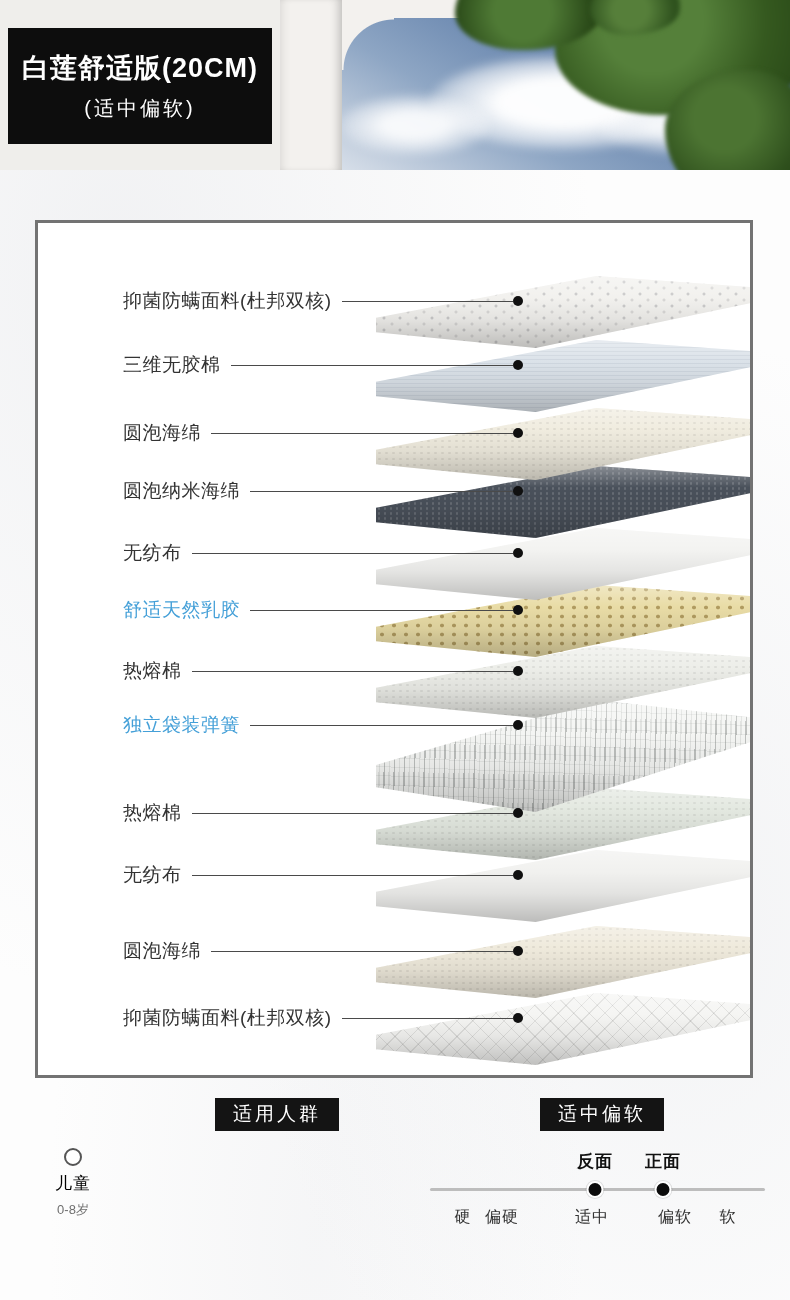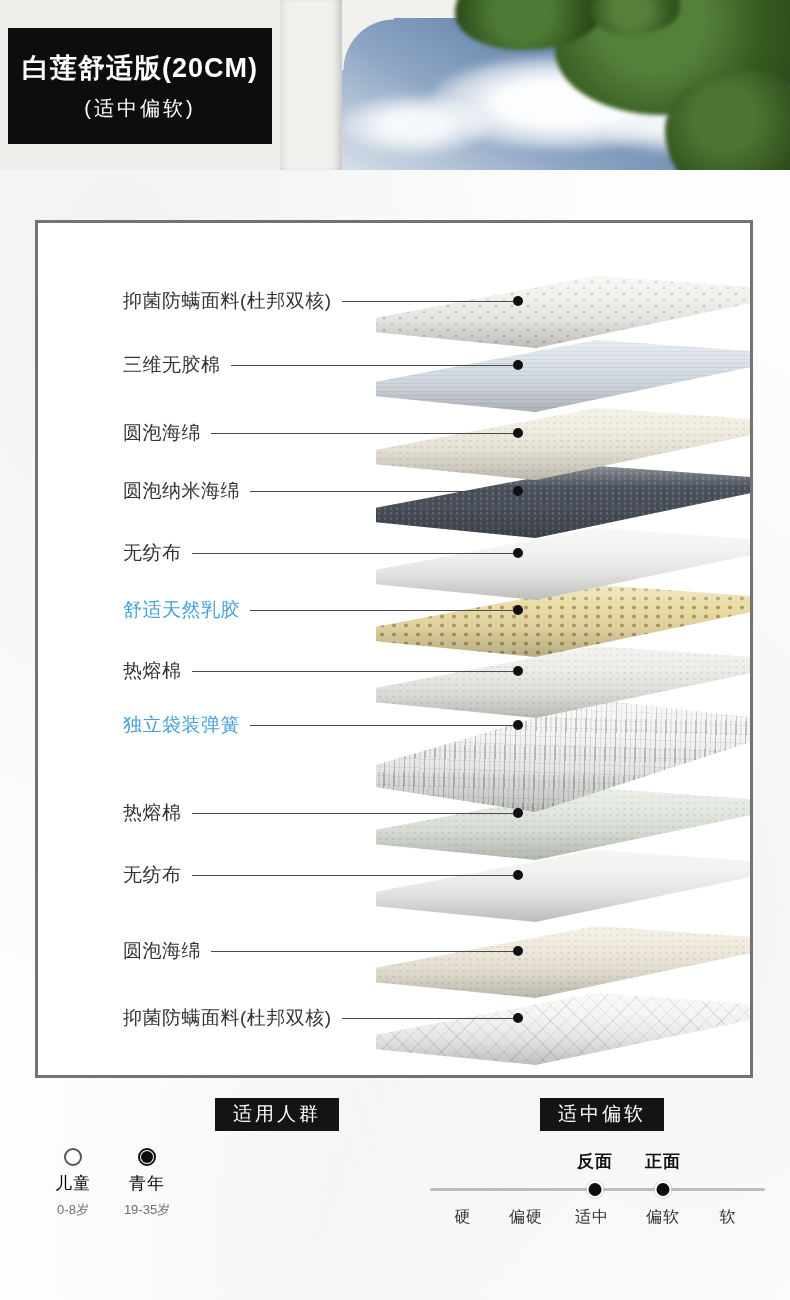--- a/index.html
+++ b/index.html
@@ -97,21 +97,21 @@
   .opt-name{font-size:17px;color:#000000;letter-spacing:1px;}
   .opt-range{font-size:13px;color:#6f6f6f;}
   .firmness{position:absolute;left:430px;top:1150px;width:335px;height:85px;text-decoration:underline;}
   .side-label{position:absolute;top:0;transform:translateX(-50%);font-size:17px;font-weight:700;color:#111;letter-spacing:1px;}
   .side-1{left:165px;} .side-2{left:233px;}
   .track{position:absolute;left:0;right:0;top:38px;height:3px;border-radius:2px;background:#bdbdbd;}
   .knob{position:absolute;top:31px;width:13px;height:13px;border-radius:50%;background:#0c0c0c;
     border:2px solid #fff;box-shadow:0 0 0 1px rgba(0,0,0,0.10);transform:translateX(-50%);}
   .knob-1{left:165px;} .knob-2{left:233px;}
   .scale-label{position:absolute;top:57px;transform:translateX(-50%);font-size:16px;color:#333;letter-spacing:1px;white-space:nowrap;}
-  .sc-1{left:33px;} .sc-2{left:96px;} .sc-3{left:162px;} .sc-4{left:233px;} .sc-5{left:298px;}
+  .sc-1{left:33px;} .sc-2{left:72px;} .sc-3{left:162px;} .sc-4{left:245px;} .sc-5{left:298px;}
 </style>
 </head>
 <body>
 
 <div class="hdr">
   <div class="sky">
     <div class="cloud c1"></div>
     <div class="cloud c2"></div>
     <div class="cloud c3"></div>
   </div>
@@ -205,25 +205,20 @@
   </div>
 </div>
 
 <div class="black-box pos-audience">适用人群</div>
 <div class="options">
   <div class="option">
     <span class="radio" data-checked="false"></span>
     <span class="opt-name">儿童</span>
     <span class="opt-range">0-8岁</span>
   </div>
-  <div class="option">
-    <span class="radio" data-checked="true"></span>
-    <span class="opt-name">青年</span>
-    <span class="opt-range">19-35岁</span>
-  </div>
 </div>
 
 <div class="black-box pos-firmness">适中偏软</div>
 <div class="firmness">
   <span class="side-label side-1">反面</span>
   <span class="side-label side-2">正面</span>
   <div class="track"></div>
   <span class="knob knob-1"></span>
   <span class="knob knob-2"></span>
   <span class="scale-label sc-1">硬</span>

